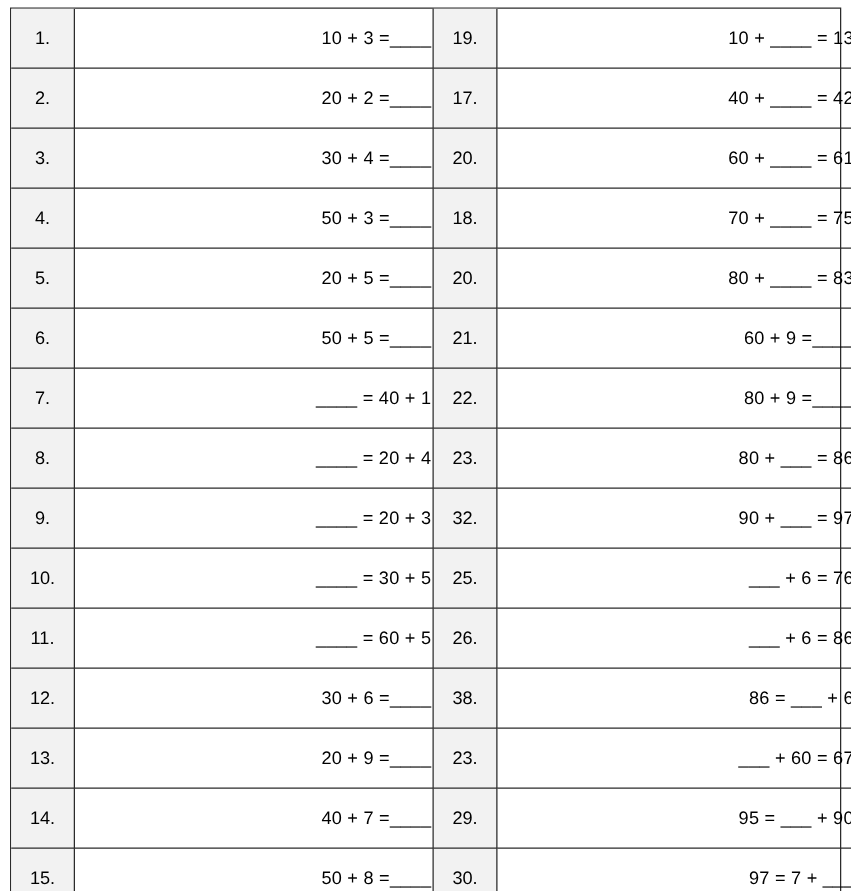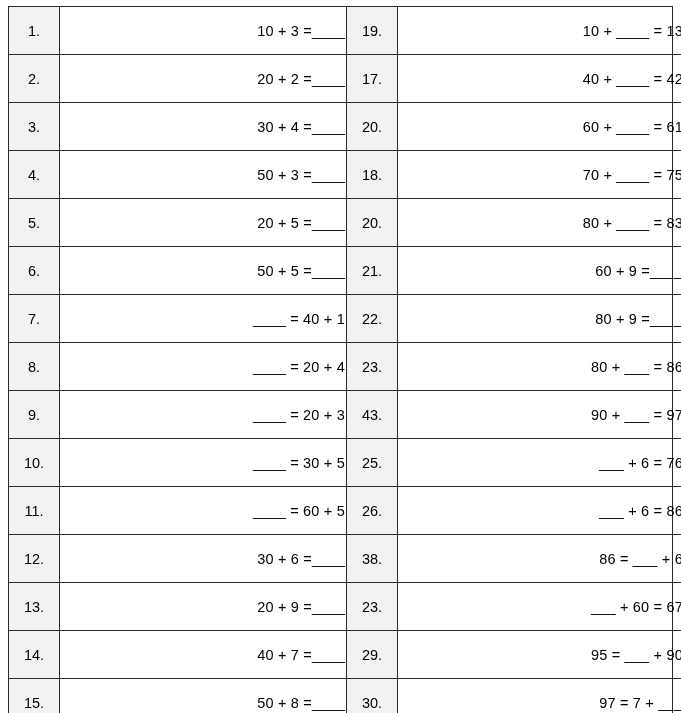--- a/index.html
+++ b/index.html
@@ -98,21 +98,21 @@
       </tr>
       <tr>
         <td class="num">8.</td>
         <td class="expr">____ = 20 + 4</td>
         <td class="num">23.</td>
         <td class="expr">80 + ___ = 86</td>
       </tr>
       <tr>
         <td class="num">9.</td>
         <td class="expr">____ = 20 + 3</td>
-        <td class="num">43.</td>
+        <td class="num">32.</td>
         <td class="expr">90 + ___ = 97</td>
       </tr>
       <tr>
         <td class="num">10.</td>
         <td class="expr">____ = 30 + 5</td>
         <td class="num">25.</td>
         <td class="expr">___ + 6 = 76</td>
       </tr>
       <tr>
         <td class="num">11.</td>

